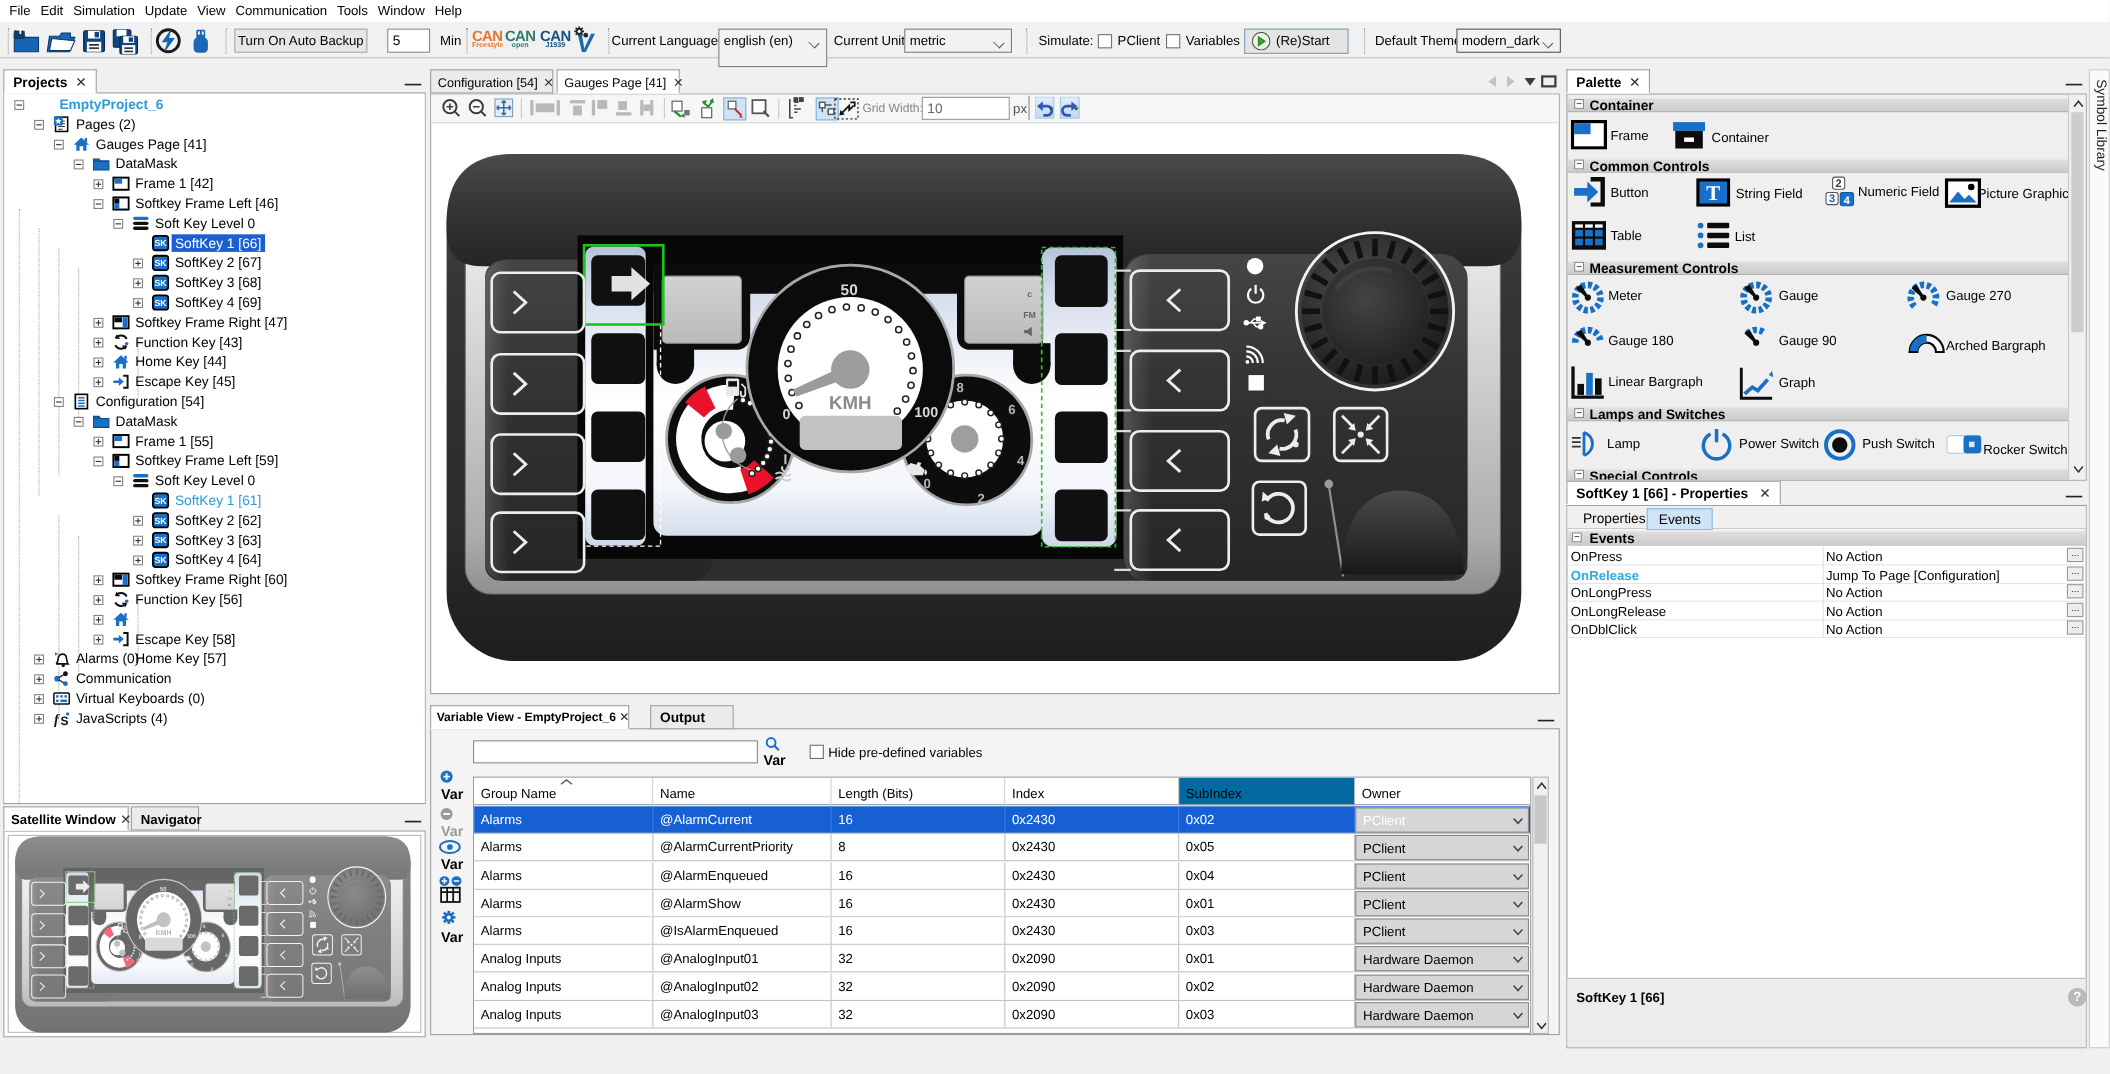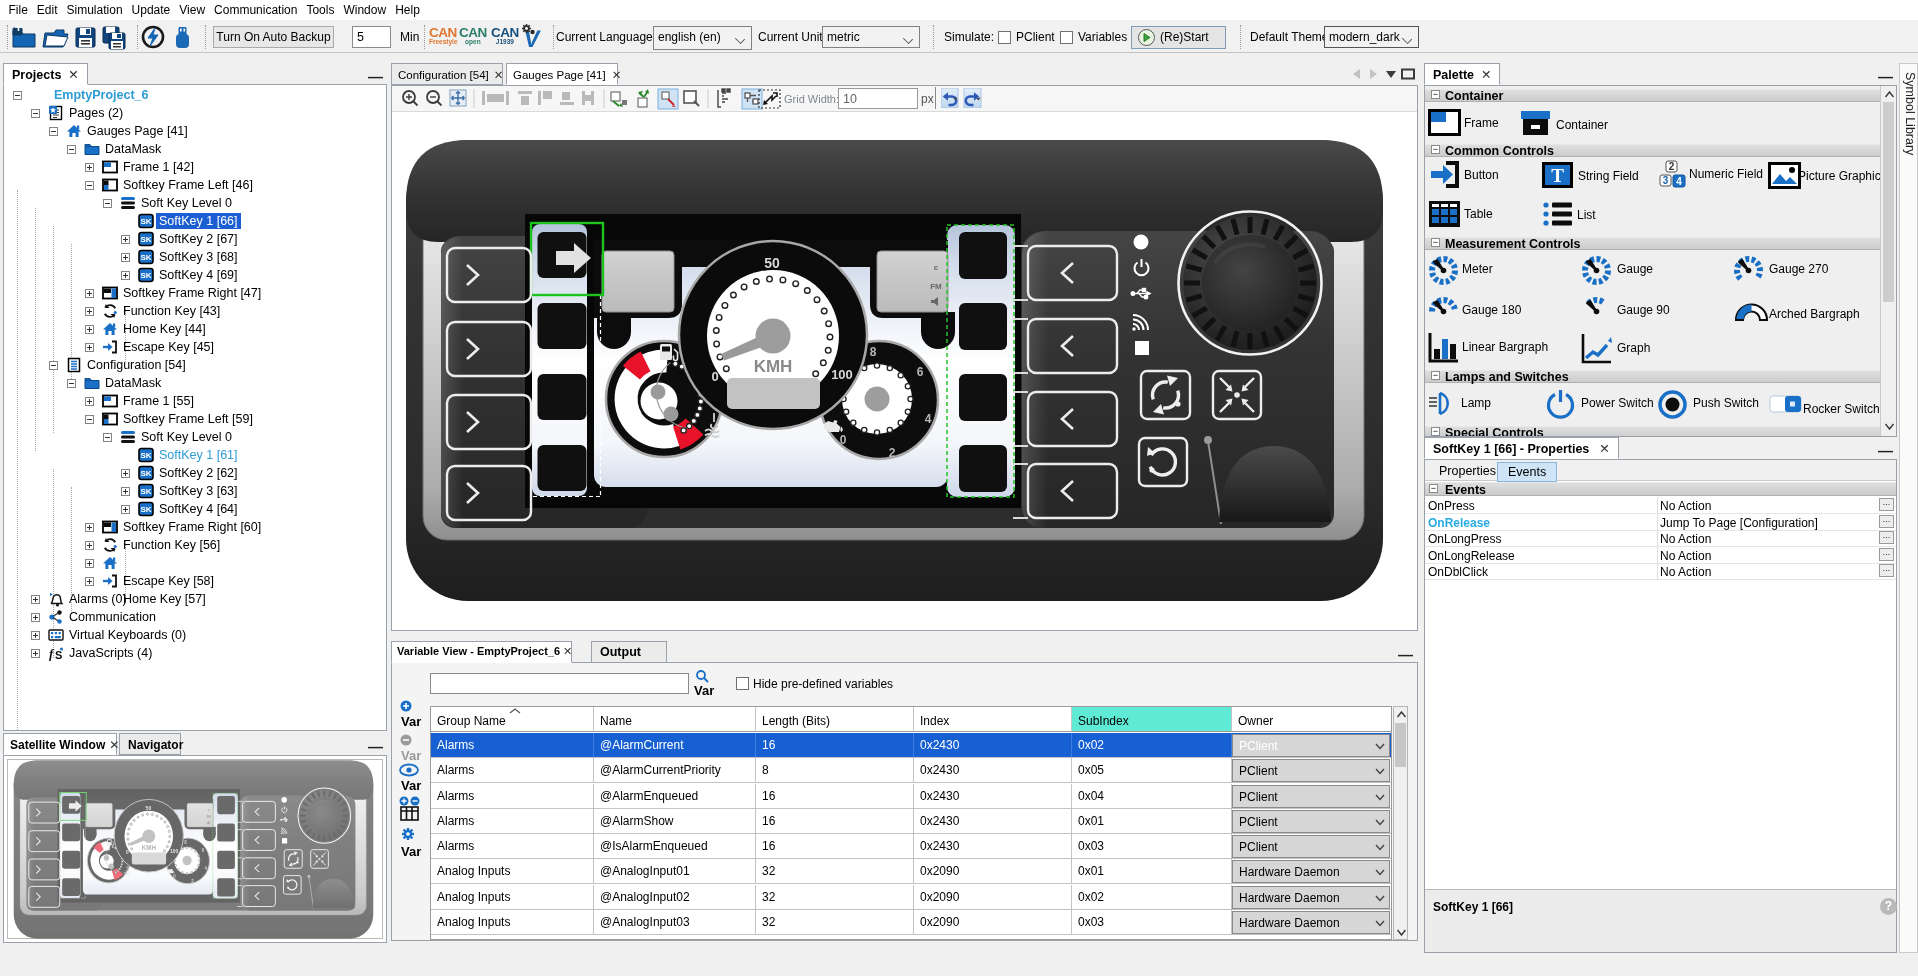--- a/index.html
+++ b/index.html
@@ -87,21 +87,21 @@
     <svg class="abs" style="left:519px;top:3px" width="26" height="26" viewBox="0 0 26 26">
 <text x="7" y="24" font-size="24" font-weight="bold" fill="#1b69b5" font-family="Liberation Sans" transform="skewX(-8)">V</text>
 <circle cx="7.5" cy="5.5" r="3.2" fill="#2a2a2a"></circle>
       <g stroke="#2a2a2a" stroke-width="1.5">
 <path d="M7.5,1 v2 M7.5,8 v2 M3,5.5 h2 M10,5.5 h2 M4.3,2.3 l1.4,1.4 M9.3,7.3 l1.4,1.4 M10.7,2.3 l-1.4,1.4 M5.7,7.3 l-1.4,1.4"></path>
       </g>
 <circle cx="7.5" cy="5.5" r="1.4" fill="#fff"></circle>
       <circle cx="13.5" cy="9" r="2.2" fill="#2a2a2a"></circle>
     </svg>
     <div class="tlbl" style="left:556px;top:10px">Current Language</div>
-    <div class="combo" style="left:653px;top:6px;width:99px;height:24px">english (en)</div>
+    <div class="combo" style="left:653px;top:6px;width:99px;height:35px">english (en)</div>
     <div class="tlbl" style="left:758px;top:10px">Current Unit</div>
     <div class="combo" style="left:822px;top:6px;width:98px;height:22px">metric</div>
     <div class="tlbl" style="left:944px;top:10px">Simulate:</div>
     <div class="cb" style="left:998px;top:11px"></div>
     <div class="tlbl" style="left:1016px;top:10px">PClient</div>
     <div class="cb" style="left:1060px;top:11px"></div>
     <div class="tlbl" style="left:1078px;top:10px">Variables</div>
     <div class="tbtn" style="left:1131px;top:6px;width:95px;height:23px;background:#e4e4e4;border-color:#7f9db9"></div>
 <svg class="abs" style="left:1138px;top:9px" width="17" height="17" viewBox="0 0 17 17">
 <circle cx="8.5" cy="8.5" r="8" fill="#e8f5e0" stroke="#555"></circle>
@@ -950,21 +950,21 @@
         <circle cx="10" cy="134" r="1.8" fill="#fff"></circle>
       </g>
 <text x="3" y="156">Var</text>
 </g>
   </svg>
 <div class="abs" style="left:430px;top:706px;width:962px;height:234px;background:#fff;border:1px solid #9a9a9a;overflow:hidden">
     <div class="abs" style="left:0px;top:0;width:163px;height:25px;border-right:1px solid #c3c3c3;border-bottom:1px solid #9a9a9a;padding:7px 0 0 6px;background:#fff">Group Name</div>
     <div class="abs" style="left:163px;top:0;width:162px;height:25px;border-right:1px solid #c3c3c3;border-bottom:1px solid #9a9a9a;padding:7px 0 0 6px;background:#fff">Name</div>
     <div class="abs" style="left:325px;top:0;width:158px;height:25px;border-right:1px solid #c3c3c3;border-bottom:1px solid #9a9a9a;padding:7px 0 0 6px;background:#fff">Length (Bits)</div>
     <div class="abs" style="left:483px;top:0;width:158px;height:25px;border-right:1px solid #c3c3c3;border-bottom:1px solid #9a9a9a;padding:7px 0 0 6px;background:#fff">Index</div>
-    <div class="abs" style="left:641px;top:0;width:160px;height:25px;border-right:1px solid #c3c3c3;border-bottom:1px solid #9a9a9a;padding:7px 0 0 6px;background:#5eead4">SubIndex</div>
+    <div class="abs" style="left:641px;top:0;width:160px;height:25px;border-right:1px solid #c3c3c3;border-bottom:1px solid #9a9a9a;padding:7px 0 0 6px;background:#0369a1">SubIndex</div>
     <div class="abs" style="left:801px;top:0;width:160px;height:25px;border-right:1px solid #c3c3c3;border-bottom:1px solid #9a9a9a;padding:7px 0 0 6px;background:#fff">Owner</div>
     <svg class="abs" style="left:78px;top:1px" width="12" height="6" viewBox="0 0 12 6">
       <path d="M1,5 L6,1 L11,5" fill="none" stroke="#555" stroke-width="1.2"></path>
     </svg>
     <div class="abs" style="left:0;top:26px;width:962px;height:25px;background:#1660d4;color:#fff;border-bottom:1px solid #c3c3c3">
       <div class="abs" style="left:0px;top:0;width:163px;height:100%;border-right:1px solid #3c7be0;padding:5px 0 0 6px">Alarms</div>
       <div class="abs" style="left:163px;top:0;width:162px;height:100%;border-right:1px solid #3c7be0;padding:5px 0 0 6px">@AlarmCurrent</div>
       <div class="abs" style="left:325px;top:0;width:158px;height:100%;border-right:1px solid #3c7be0;padding:5px 0 0 6px">16</div>
       <div class="abs" style="left:483px;top:0;width:158px;height:100%;border-right:1px solid #3c7be0;padding:5px 0 0 6px">0x2430</div>
       <div class="abs" style="left:641px;top:0;width:160px;height:100%;border-right:1px solid #3c7be0;padding:5px 0 0 6px">0x02</div>

